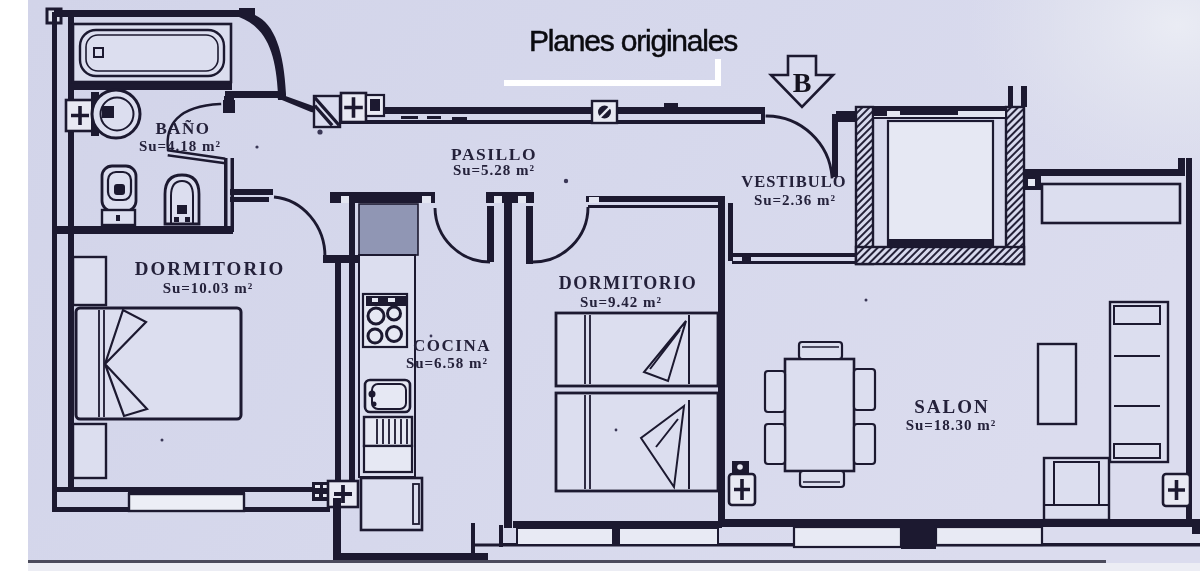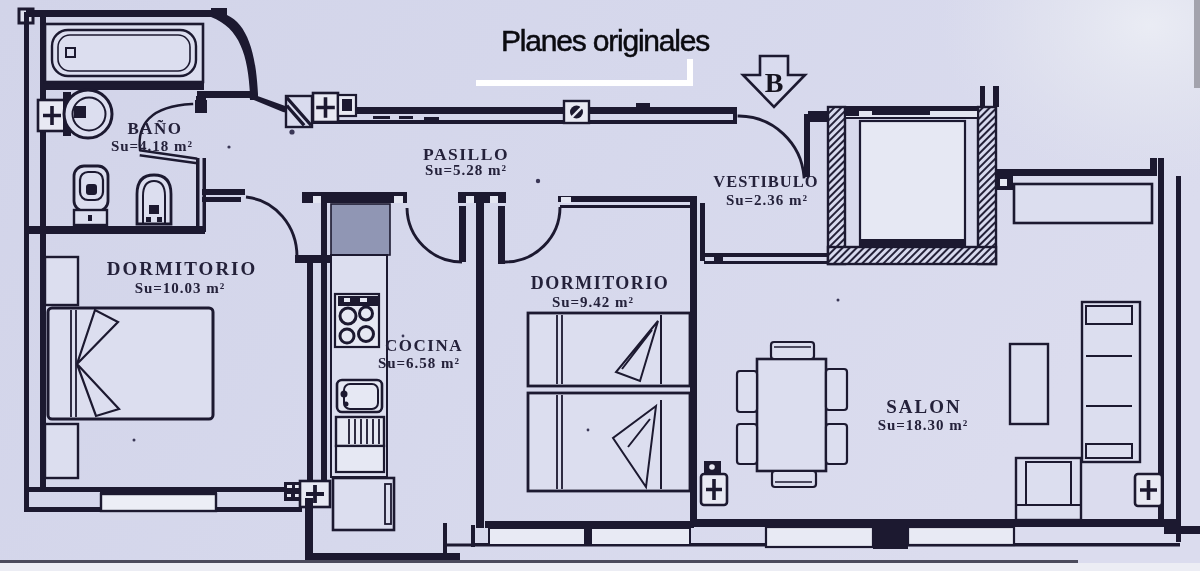--- a/index.html
+++ b/index.html
@@ -1,16 +1,16 @@
 <!DOCTYPE html>
 <html><head>
 <meta charset="utf-8">
 <style>
 html,body{margin:0;padding:0;background:#fff;}
-#plan{width:1148px;height:571px;position:relative;}
+#plan{width:1148px;height:571px;position:relative;margin-left:28px;}
 #plan svg{filter:blur(0.4px);}
 text{font-family:"Liberation Serif",serif;}
 .lbl{font-weight:bold;fill:#24213a;}
 </style>
 </head>
 <body>
 <div id="plan">
 <svg width="1200" height="571" viewBox="0 0 1200 571" xmlns="http://www.w3.org/2000/svg">
 <defs>
 <pattern id="hatch" width="5" height="5" patternTransform="rotate(45)" patternUnits="userSpaceOnUse">

